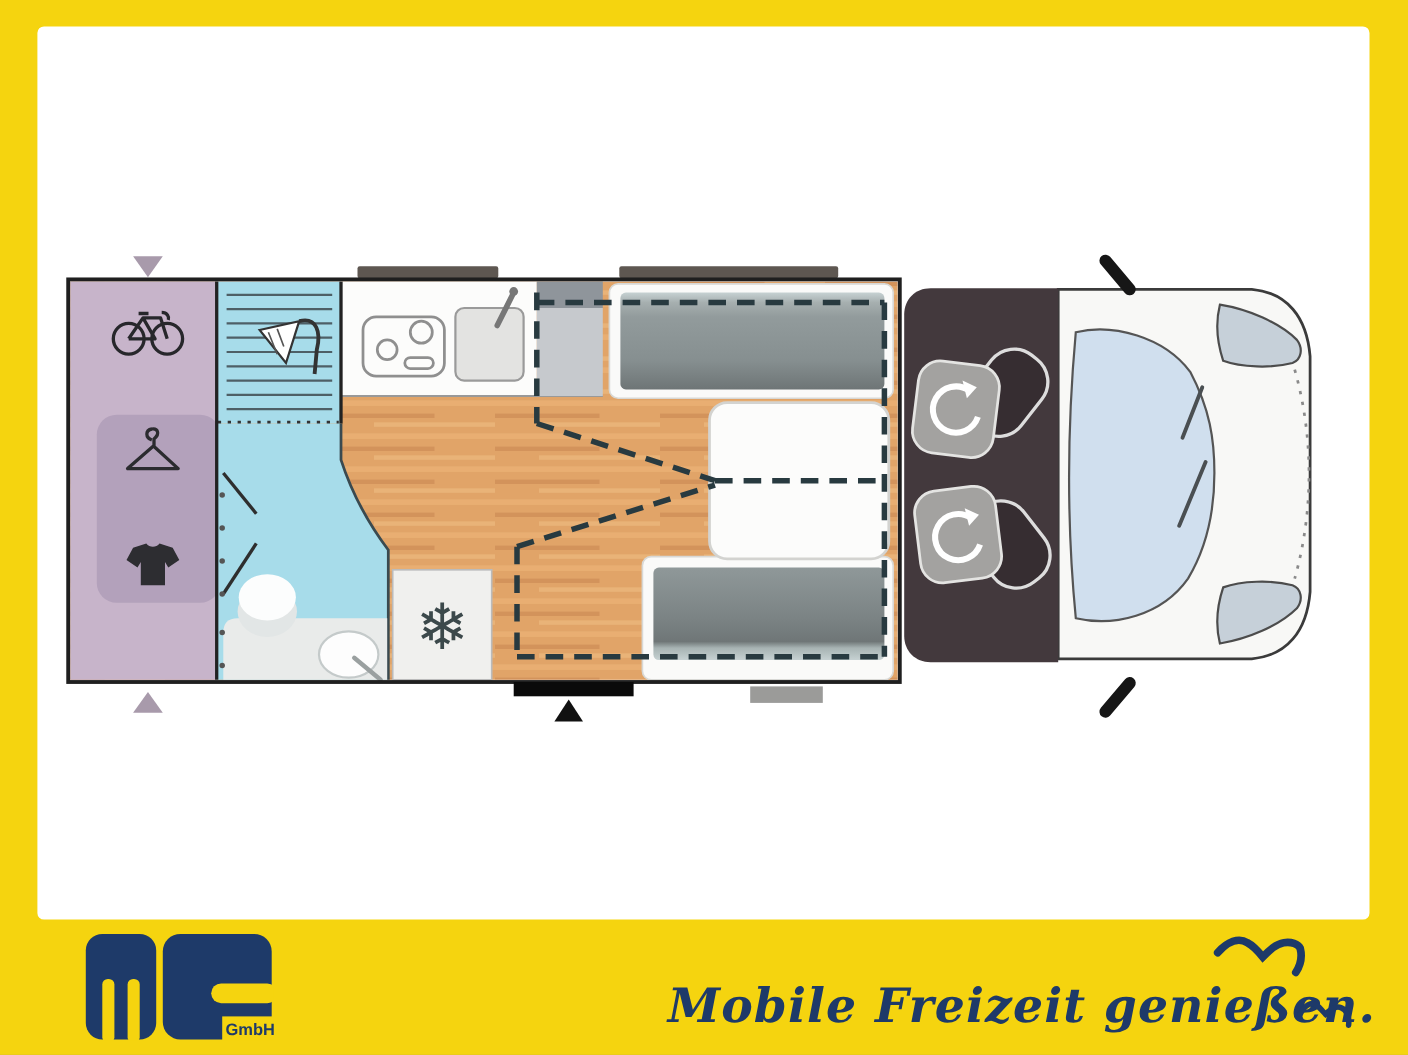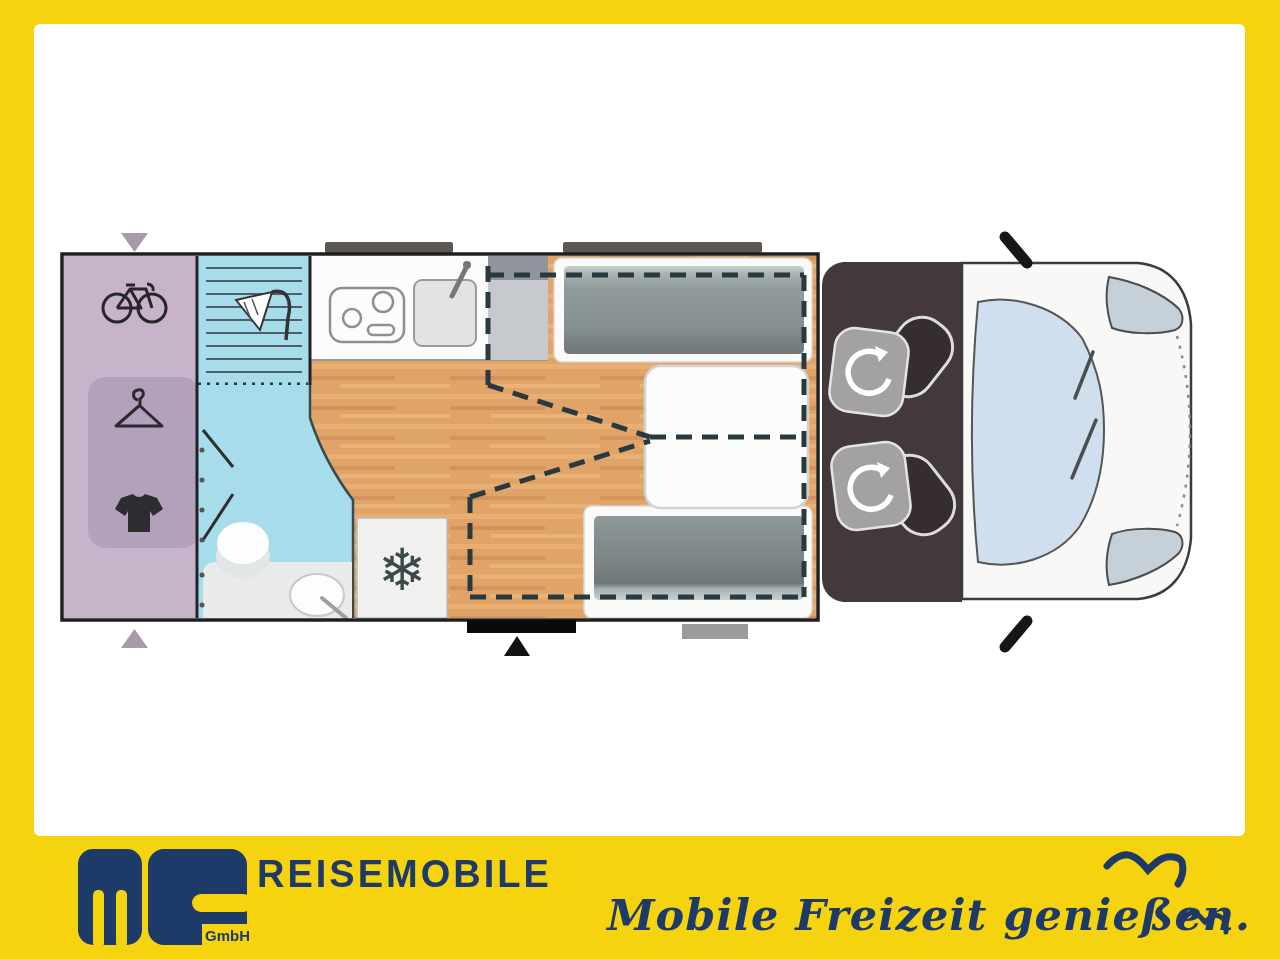--- a/index.html
+++ b/index.html
@@ -217,21 +217,20 @@
   <svg class="logo-svg" width="177" height="101" viewBox="0 0 177 101">
     <rect x="6" y="4" width="64" height="96" rx="15" fill="var(--brand-navy)"></rect>
     <rect x="21" y="45" width="11" height="58" rx="5" fill="var(--frame-yellow)"></rect>
     <rect x="44" y="45" width="11" height="58" rx="5" fill="var(--frame-yellow)"></rect>
     <rect x="76" y="4" width="99" height="96" rx="16" fill="var(--brand-navy)"></rect>
     <rect x="120" y="49" width="60" height="18" rx="9" fill="var(--frame-yellow)"></rect>
     <rect x="130" y="79" width="48" height="23" fill="var(--frame-yellow)"></rect>
     <text x="133" y="96" font-size="15" font-weight="bold" fill="var(--brand-navy)" font-family="Liberation Sans, sans-serif">GmbH</text>
   </svg>
 
-  <div class="wordmark">REISEMOBILE</div>
   <div class="slogan">Mobile Freizeit genießen.</div>
 
   <svg class="birds-svg" width="140" height="95" viewBox="0 0 140 95">
     <g fill="none" stroke="var(--brand-navy)" stroke-linecap="round">
       <path d="M7,18 C16,8 26,4 34,9 C40,12 44,17 48,22 C54,16 60,10 67,9 C74,8 80,10 82,14 C84,22 82,30 78,36" stroke-width="7"></path>
       <path d="M82,74 C86,66 92,62 97,66 C100,68 103,72 105,74 C109,70 114,66 119,68 C124,70 127,76 126,84" stroke-width="5"></path>
     </g>
   </svg>
 </div>
 

